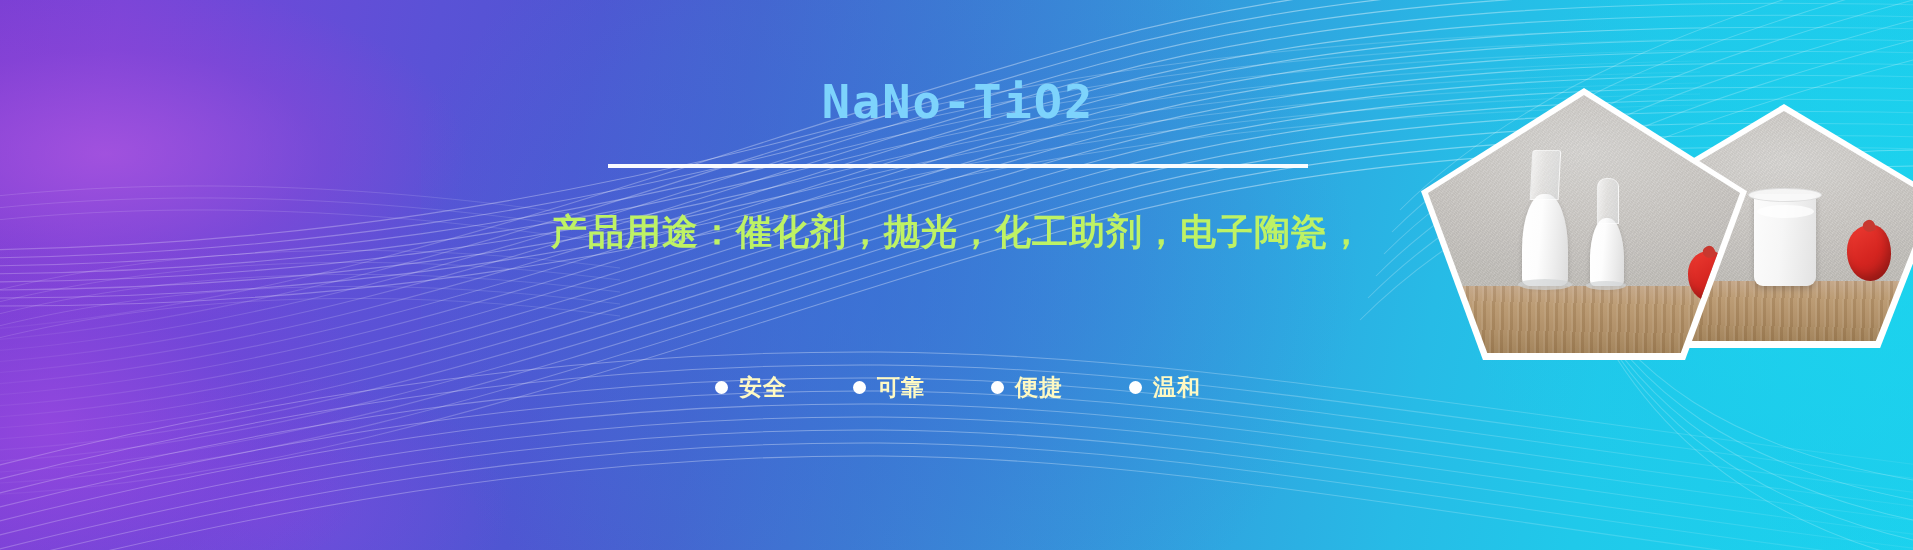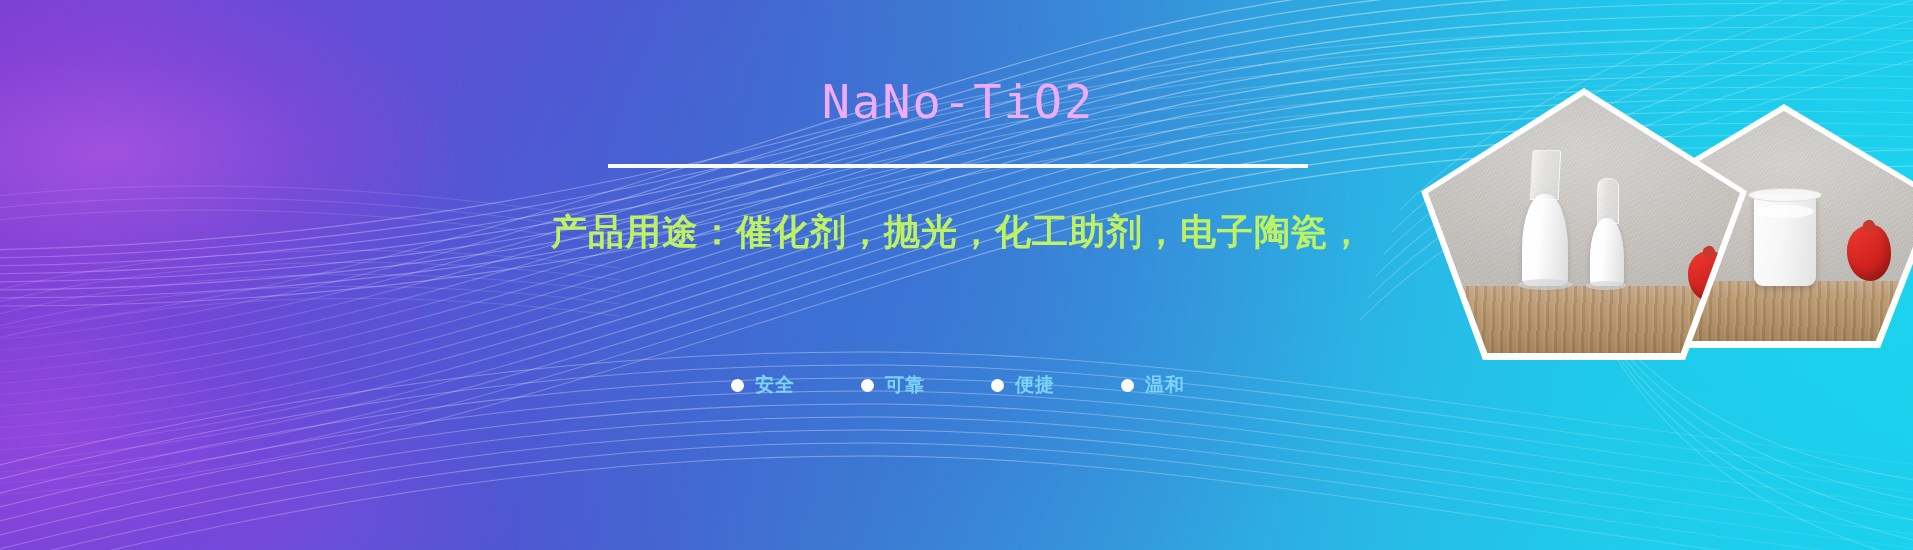--- a/index.html
+++ b/index.html
@@ -99,22 +99,22 @@
     width: 920px;
     height: 550px;
     text-align: center;
   }
   .title {
     position: absolute;
     left: 0; right: 0;
     top: 78px;
     font-family: "DejaVu Sans Mono", "Liberation Mono", monospace;
     font-size: 47px;
-    font-weight: 400;
-    color: #f0abfc;
+    font-weight: 700;
+    color: #7dd3fc;
     letter-spacing: 2px;
     line-height: 1;
   }
   .rule {
     position: absolute;
     left: 110px;
     top: 164px;
     width: 700px;
     height: 4px;
     background: #ffffff;
@@ -137,22 +137,22 @@
     left: 0; right: 0;
     top: 372px;
     display: flex;
     justify-content: center;
     gap: 66px;
   }
   .feature {
     display: flex;
     align-items: center;
     gap: 11px;
-    color: #7dd3fc;
-    font-size: 19px;
+    color: #fef9c3;
+    font-size: 23px;
     font-weight: 700;
     letter-spacing: 1px;
     white-space: nowrap;
   }
   .dot {
     width: 13px; height: 13px;
     border-radius: 50%;
     background: #ffffff;
     flex: none;
   }

